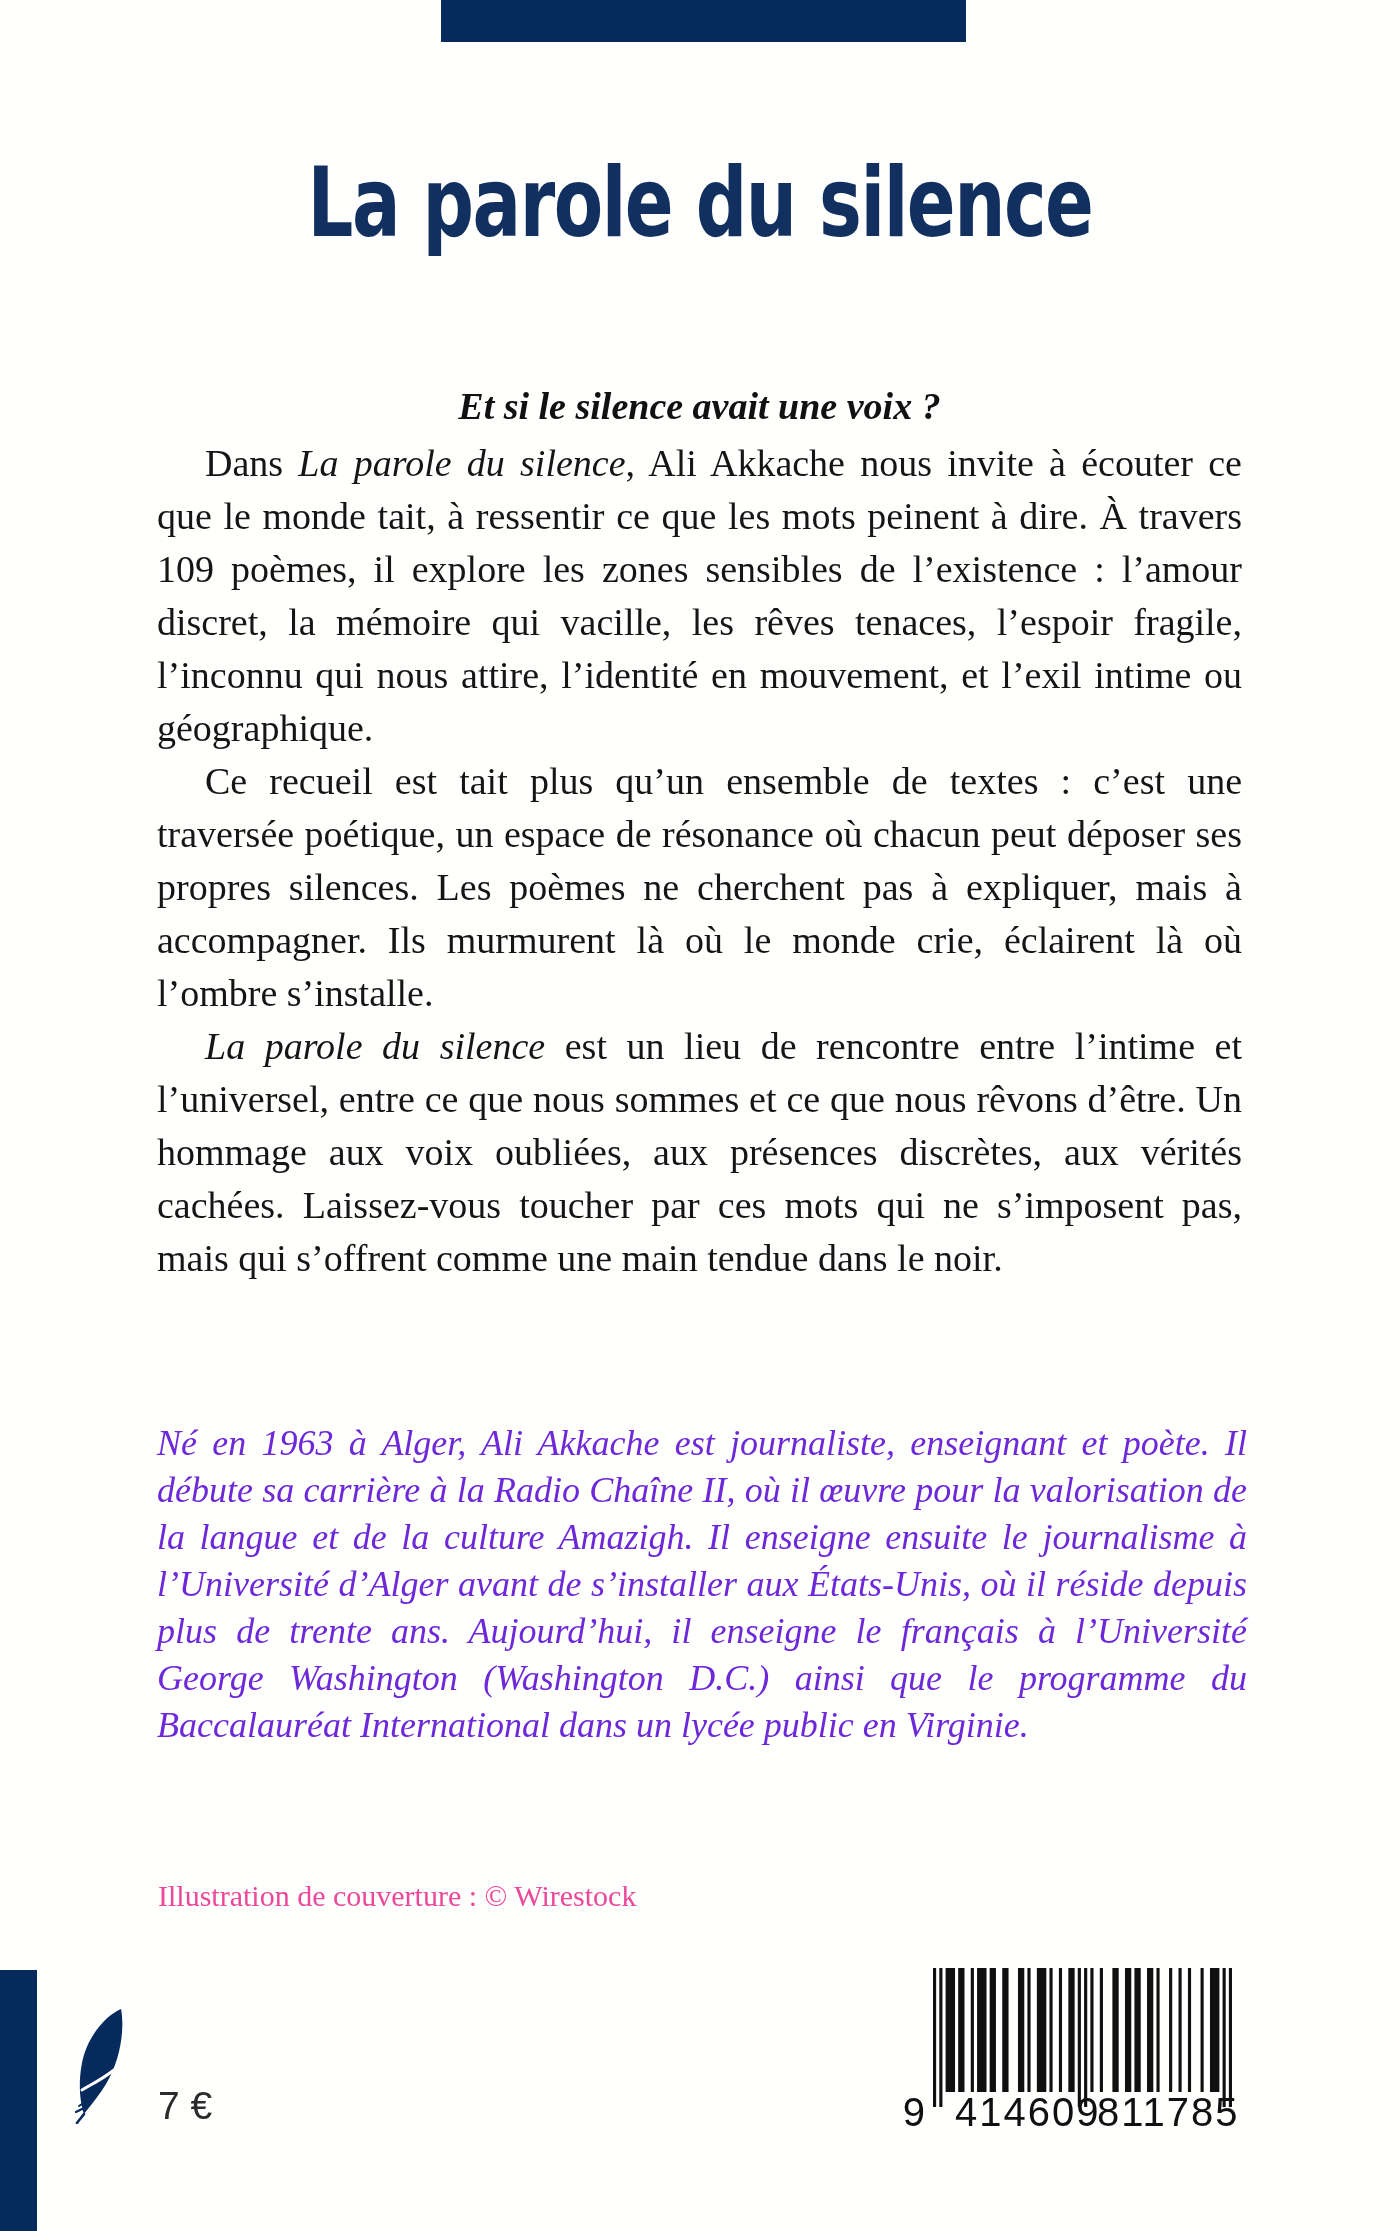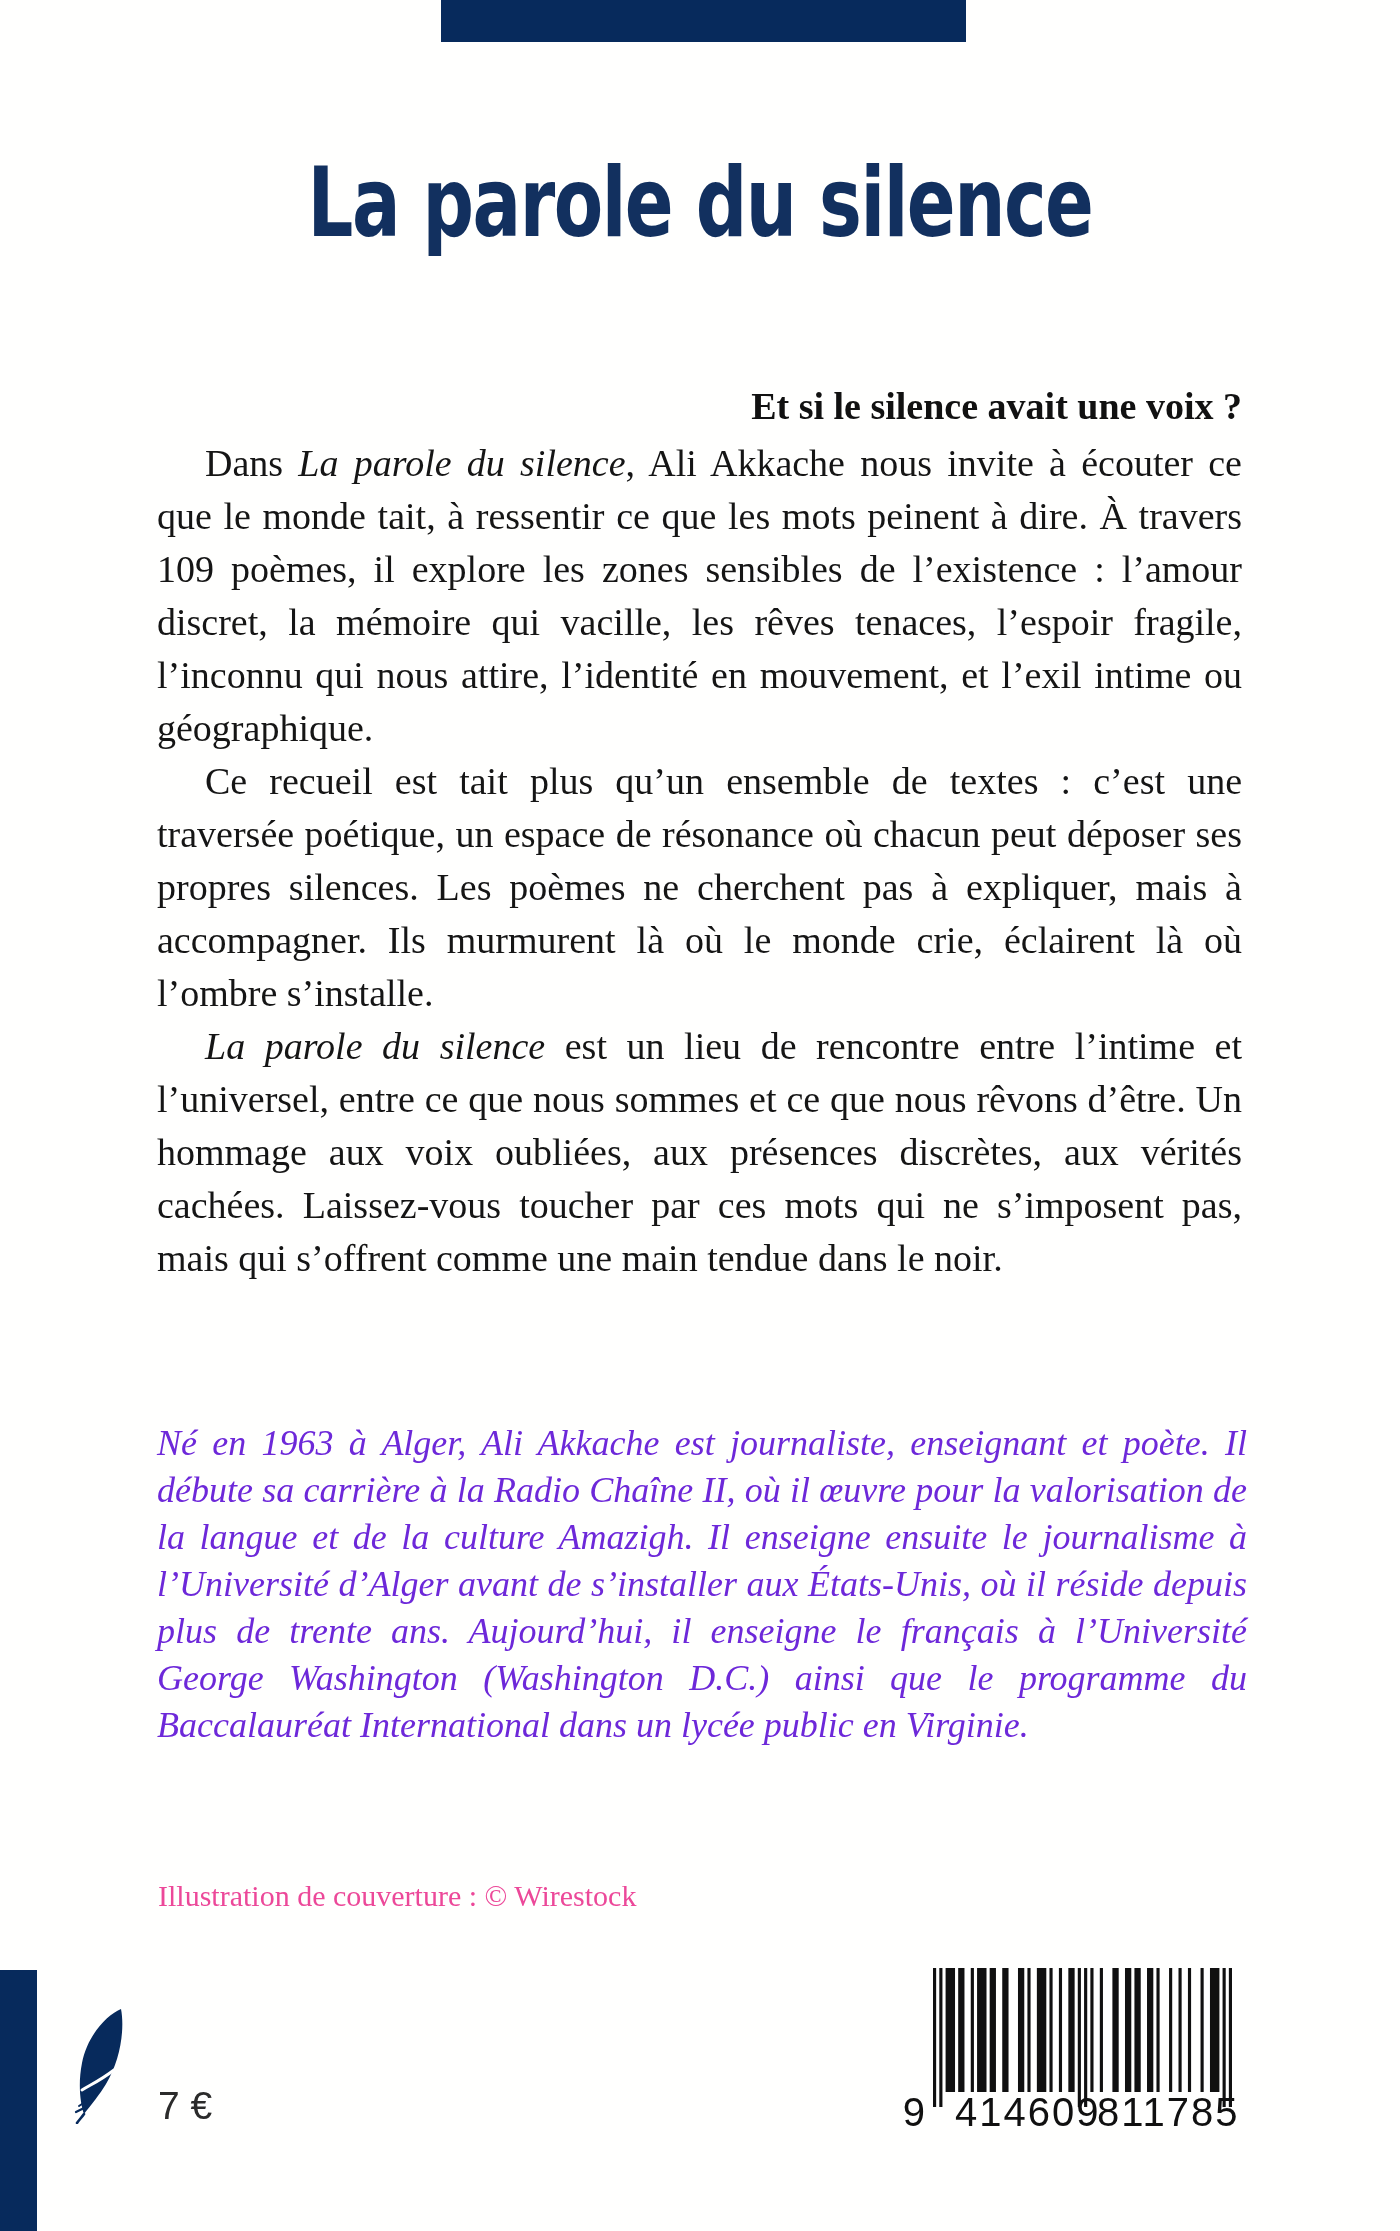--- a/index.html
+++ b/index.html
@@ -21,22 +21,22 @@
     font-family:"DejaVu Sans", sans-serif;
     font-weight:bold;font-size:96px;line-height:1.12;
     letter-spacing:-2px;color:#12305f;
     transform:scaleX(0.75);transform-origin:50% 50%;
     white-space:nowrap;
   }
   .blurb{
     position:absolute;left:157px;top:381px;width:1085px;
   }
   .tagline{
-    margin:0 0 6px 0;text-align:right;
-    font-size:38px;line-height:50px;font-weight:bold;color:#111;
+    margin:0 0 6px 0;text-align:center;
+    font-size:38px;line-height:50px;font-weight:bold;color:#111;font-style:italic;
   }
   .blurb p{
     margin:0;font-size:38px;line-height:53px;
     text-align:justify;text-indent:48px;color:#151515;
   }
   .bio{
     position:absolute;left:157px;top:1420px;width:1090px;
     margin:0;font-style:italic;
     font-size:36px;line-height:47px;text-align:justify;color:#6d28d9;
   }

